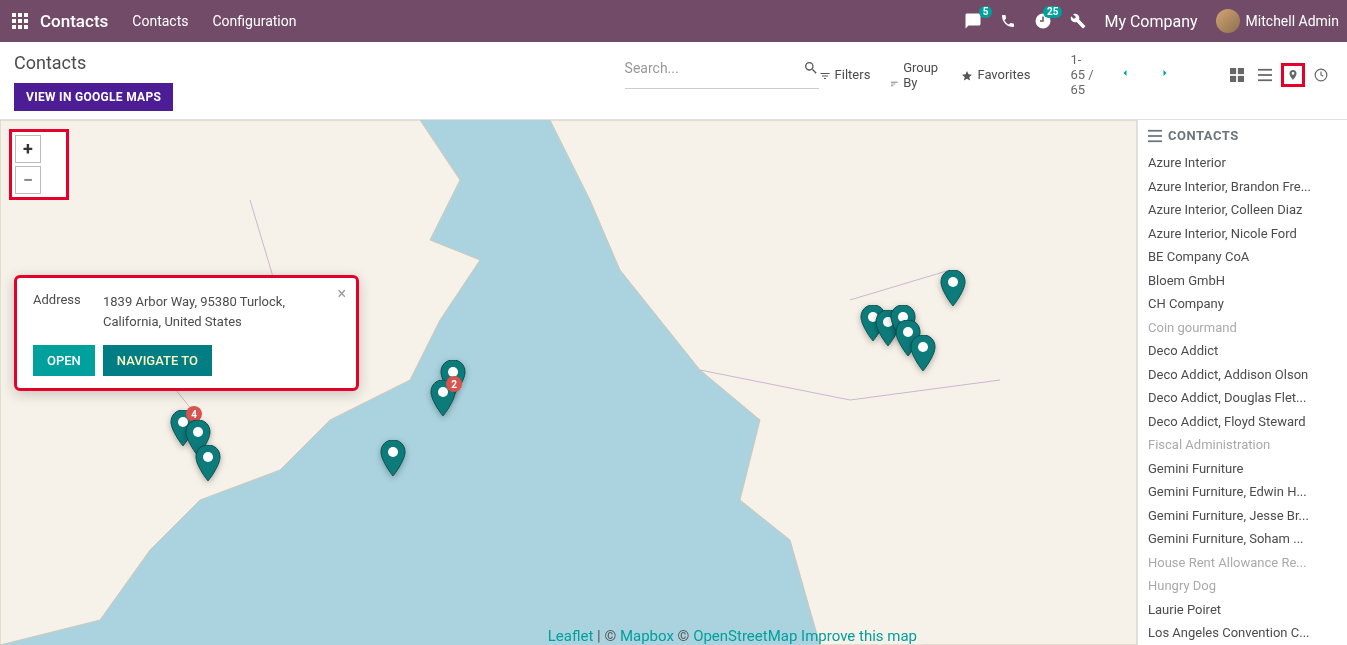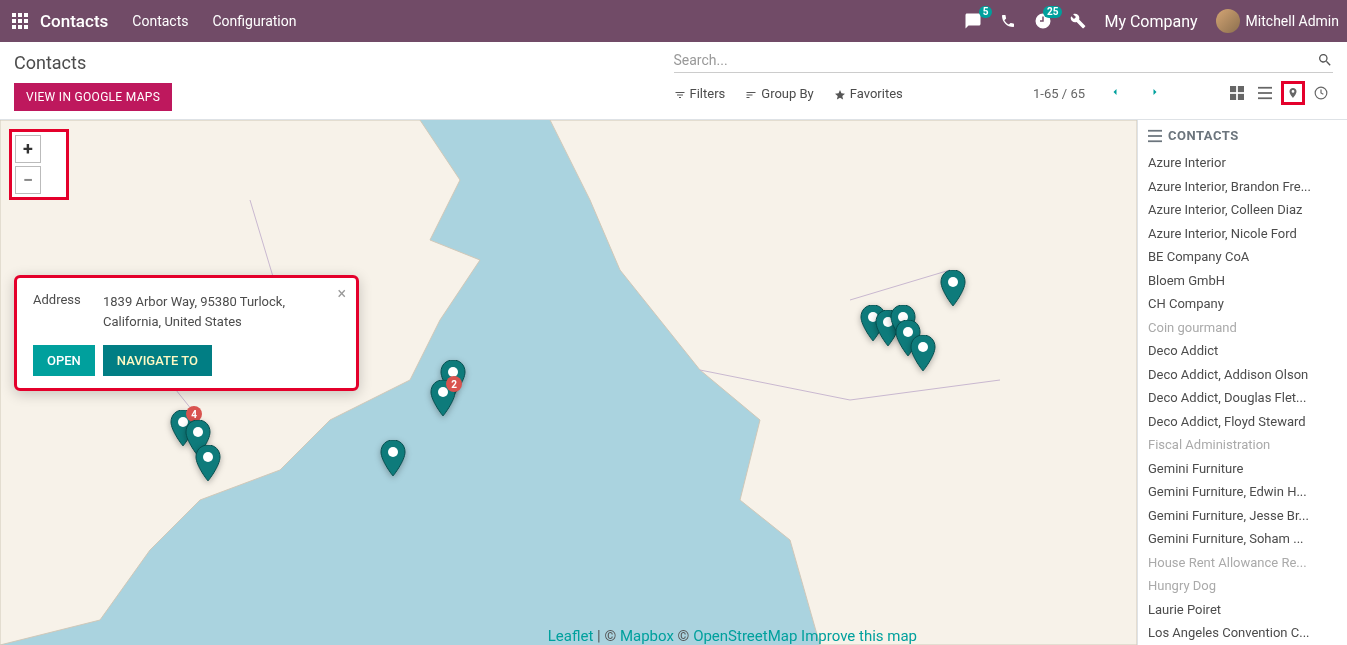--- a/index.html
+++ b/index.html
@@ -10,22 +10,22 @@
 .brand{font-size:17px;font-weight:500;margin-right:24px}
 .topmenu{display:flex;gap:24px}
 .topmenu span{font-size:14px;cursor:pointer}
 .topbar-right{margin-left:auto;display:flex;align-items:center;gap:18px}
 .icon-btn{position:relative;display:flex;align-items:center}
 .badge{position:absolute;top:-6px;right:-10px;background:#00a09d;color:#fff;font-size:10px;font-weight:bold;border-radius:8px;padding:1px 4px;line-height:1}
 .avatar{width:24px;height:24px;border-radius:50%;background:linear-gradient(135deg,#d4a574,#8b6f4e);margin-right:6px}
 .subhead{display:flex;align-items:flex-start;padding:10px 14px 0 14px;border-bottom:1px solid #dee2e6;height:78px}
 .subhead-left{flex:1}
 .page-title{font-size:18px;color:#4c4c4c;margin-bottom:10px}
-.btn-teal{background:#be185d;color:#fff;border:none;padding:7px 12px;font-size:12px;font-weight:normal;cursor:pointer;letter-spacing:.3px}
-.subhead-right{flex:1;display:flex;flex-direction:column}
+.btn-teal{background:#4c1d95;color:#fff;border:none;padding:7px 12px;font-size:12px;font-weight:bold;cursor:pointer;letter-spacing:.3px}
+.subhead-right{flex:1;display:flex;flex-direction:row}
 .search-row{display:flex;align-items:center;border-bottom:1px solid #ccc;padding-bottom:4px;margin-bottom:8px}
 .search-input{flex:1;border:none;outline:none;font-size:14px;color:#666}
 .search-input::placeholder{color:#999}
 .filter-row{display:flex;align-items:center;gap:20px;font-size:13px;color:#4c4c4c}
 .filter-row .filt{display:flex;align-items:flex-end;gap:4px;cursor:pointer}
 .filter-row .filt svg{width:12px;height:12px}
 .spacer{flex:1}
 .pager{color:#666;font-size:13px}
 .arrow{cursor:pointer;color:#00a09d;padding:0 4px}
 .view-switch{display:flex;gap:4px;align-items:center}

